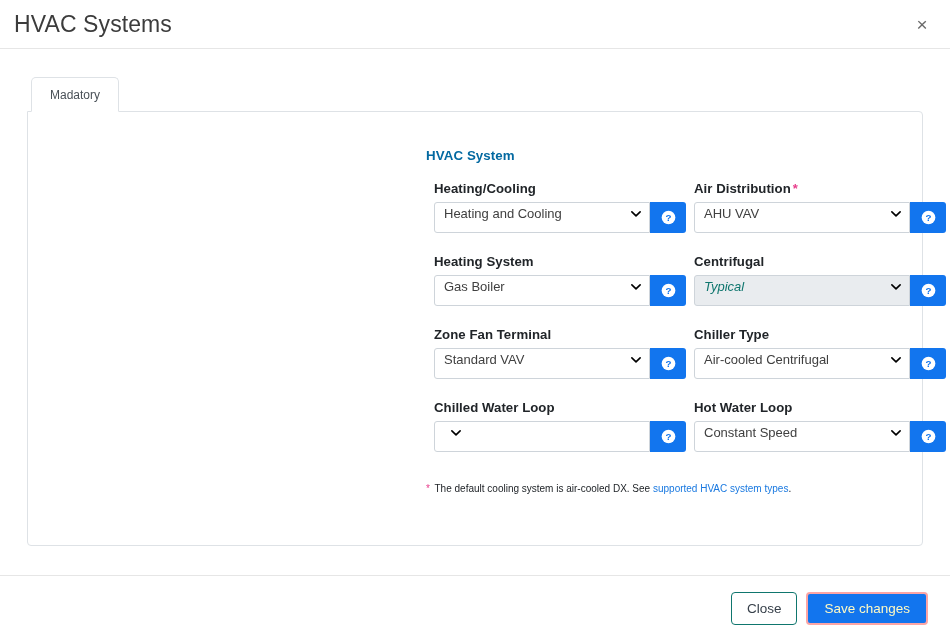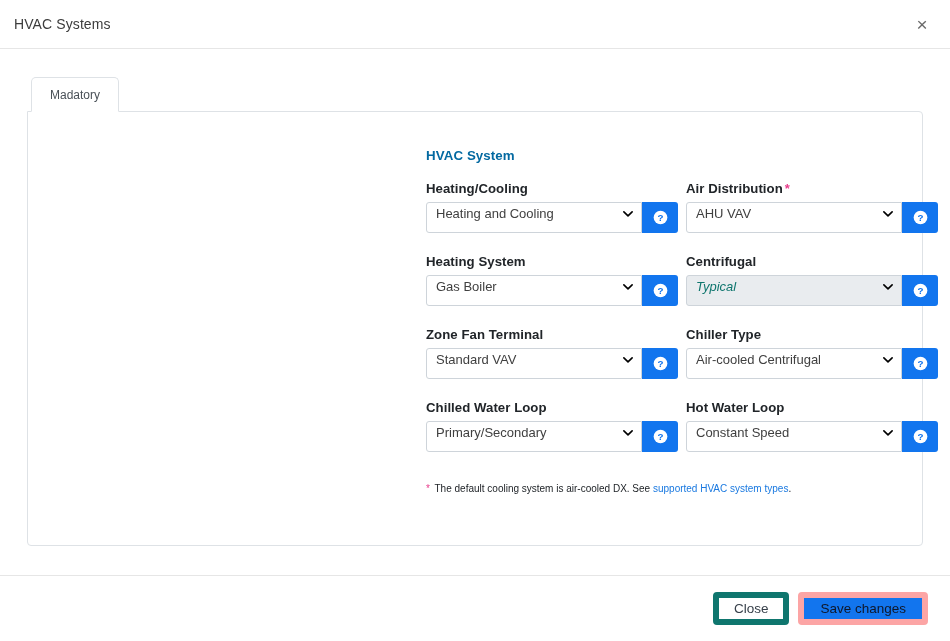--- a/index.html
+++ b/index.html
@@ -22,21 +22,21 @@
   .modal-header {
     height: 49px;
     flex: 0 0 49px;
     border-bottom: 1px solid #e6e6e6;
     display: flex;
     align-items: center;
     padding: 0 18px 0 14px;
     position: relative;
   }
   .modal-title {
-    font-size: 14px;
+    font-size: 23px;
     color: #3c3c3c;
     font-weight: 400;
     letter-spacing: .1px;
   }
   .close-x {
     position: absolute;
     right: 16px;
     top: 50%;
     transform: translateY(-50%);
     width: 24px; height: 24px;
@@ -98,20 +98,21 @@
     color: #0369a1;
     margin: 14px 0 0 0;
     letter-spacing: .1px;
   }
   .field-grid {
     display: grid;
     grid-template-columns: 252px 252px;
     column-gap: 8px;
     row-gap: 0;
     margin-top: 18px;
+    margin-left: 8px;
   }
   .field {
     margin-bottom: 21px;
   }
   .field-label {
     font-size: 13.2px;
     font-weight: bold;
     color: #212529;
     margin-bottom: 6px;
     display: block;
@@ -199,27 +200,27 @@
     border-radius: 4px;
     cursor: pointer;
     font-family: "Liberation Sans", sans-serif;
     line-height: 1;
     display: inline-flex;
     align-items: center;
     justify-content: center;
   }
   .btn-secondary {
     background: #fff;
-    border: 6px solid #0f766e;
+    border: 1px solid #0f766e;
     color: #37404a;
   }
   .btn-primary {
     background: #1275ee;
-    border: 6px solid #fca5a5;
-    color: #0f172a;
+    border: 2px solid #fca5a5;
+    color: #fef9c3;
     padding: 0 16px;
   }
 </style>
 </head>
 <body>
 
 <div class="modal">
 
   <div class="modal-header">
     <div class="modal-title">HVAC Systems</div>
@@ -358,21 +359,20 @@
               </button>
             </div>
           </div>
 
           <div class="field">
             <label class="field-label">
               <span>Chilled Water Loop</span>
             </label>
             <div class="input-group">
               <div class="select-box">
-                <span class="select-value">Primary/Secondary</span>
                 <svg class="chevron" viewBox="0 0 16 16">
                     <path d="M2.5 5.2 L8 10.4 L13.5 5.2" stroke="#000" stroke-width="2.2" fill="none" stroke-linecap="round" stroke-linejoin="round"></path>
                   </svg>
               </div>
               <button class="help-btn">
                 <svg class="help-icon" viewBox="0 0 16 16">
                     <circle cx="8" cy="8" r="7.3" fill="#fff"></circle>
                     <text x="8" y="12" text-anchor="middle" font-size="10.5" font-weight="bold" fill="#1275ee" font-family="Liberation Sans, sans-serif">?</text>
                   </svg>
               </button>

